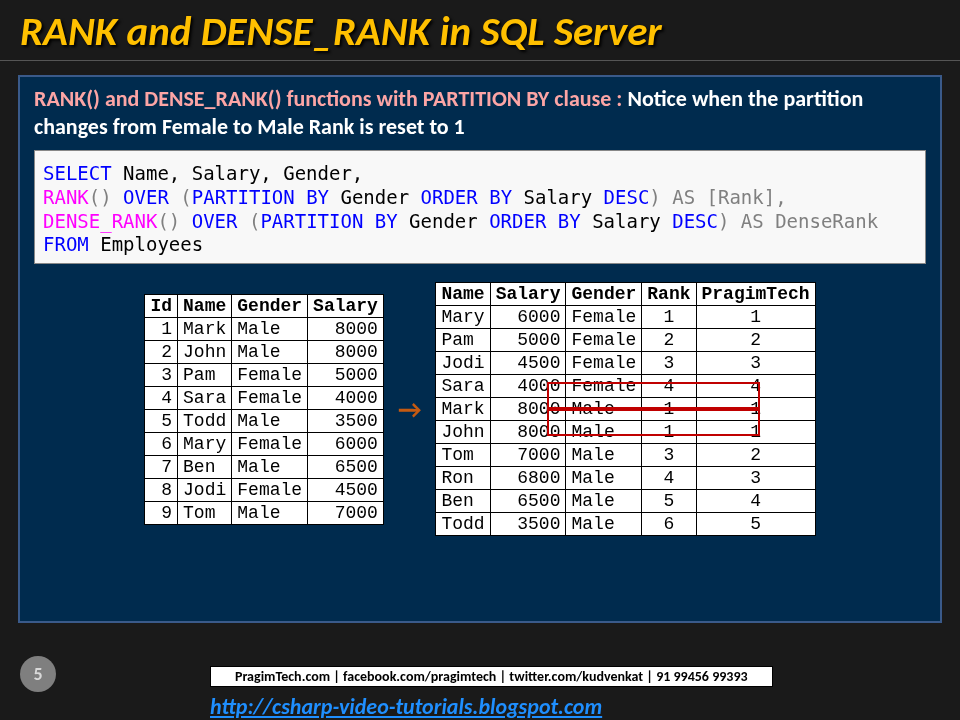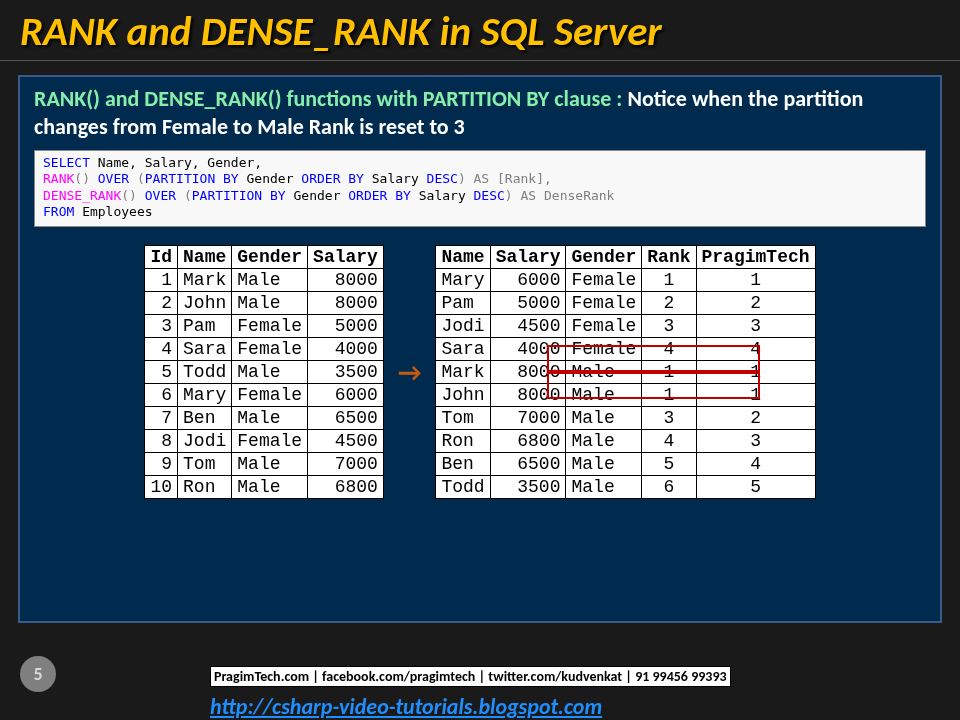--- a/index.html
+++ b/index.html
@@ -35,29 +35,29 @@
     height: 548px;
     box-sizing: border-box;
   }
   .subtitle {
     font-size: 22px;
     font-weight: bold;
     line-height: 1.25;
     margin-bottom: 10px;
   }
   .subtitle .lead {
-    color: #86efac;
+    color: #fca5a5;
     margin-top: 20px;
   }
   .code-block {
     background: #f8f8f8;
     border: 1px solid #888;
-    padding: 4px 8px 6px 8px;
+    padding: 11px 8px 6px 8px;
     font-family: Consolas, monospace;
-    font-size: 13px;
+    font-size: 19px;
     line-height: 1.25;
     color: #000;
     white-space: pre;
     margin-bottom: 18px;
   }
   .kw   { color: #0000ff; }
   .fn   { color: #ff00ff; }
   .gray { color: #808080; }
 
   .tables-row {
@@ -113,21 +113,21 @@
     display: flex;
     align-items: center;
     justify-content: center;
   }
   .footer-box {
     position: absolute;
     left: 210px;
     bottom: 33px;
     background: #fff;
     border: 1px solid #000;
-    padding: 1px 3px;
+    padding: 1px 24px;
     font-size: 14px;
     font-weight: bold;
     color: #000;
   }
   .footer-link {
     position: absolute;
     left: 210px;
     bottom: 0;
     color: #1f8fff;
     text-decoration: underline;
@@ -138,21 +138,21 @@
 </style>
 </head>
 <body>
 
 <div class="slide">
 
   <div class="title">RANK and DENSE_RANK in SQL Server</div>
 
   <div class="content-box">
     <div class="subtitle">
-      <span class="lead">RANK() and DENSE_RANK() functions with PARTITION BY clause : </span><span>Notice when the partition changes from Female to Male Rank is reset to 3</span>
+      <span class="lead">RANK() and DENSE_RANK() functions with PARTITION BY clause : </span><span>Notice when the partition changes from Female to Male Rank is reset to 1</span>
     </div>
 
     <div class="code-block"><span class="kw">SELECT</span><span> Name, Salary, Gender,</span>
 <span class="fn">RANK</span><span class="gray">() </span><span class="kw">OVER</span><span class="gray"> (</span><span class="kw">PARTITION</span><span class="kw"> BY</span><span> Gender </span><span class="kw">ORDER</span><span class="kw"> BY</span><span> Salary </span><span class="kw">DESC</span><span class="gray">) AS [Rank],</span>
 <span class="fn">DENSE_RANK</span><span class="gray">() </span><span class="kw">OVER</span><span class="gray"> (</span><span class="kw">PARTITION</span><span class="kw"> BY</span><span> Gender </span><span class="kw">ORDER</span><span class="kw"> BY</span><span> Salary </span><span class="kw">DESC</span><span class="gray">) AS DenseRank</span>
 <span class="kw">FROM</span><span> Employees</span></div>
 
     <div class="tables-row">
       <table class="data" id="left-table">
         <thead>
@@ -210,26 +210,20 @@
               <td class="num">8</td>
               <td>Jodi</td>
               <td>Female</td>
               <td class="num">4500</td>
             </tr>
             <tr>
               <td class="num">9</td>
               <td>Tom</td>
               <td>Male</td>
               <td class="num">7000</td>
-            </tr>
-            <tr>
-              <td class="num">10</td>
-              <td>Ron</td>
-              <td>Male</td>
-              <td class="num">6800</td>
             </tr>
           </tbody>
       </table>
 
       <div class="arrow">→</div>
 
       <div class="result-wrap">
         <table class="data" id="right-table">
           <thead>
               <tr id="right-head">

